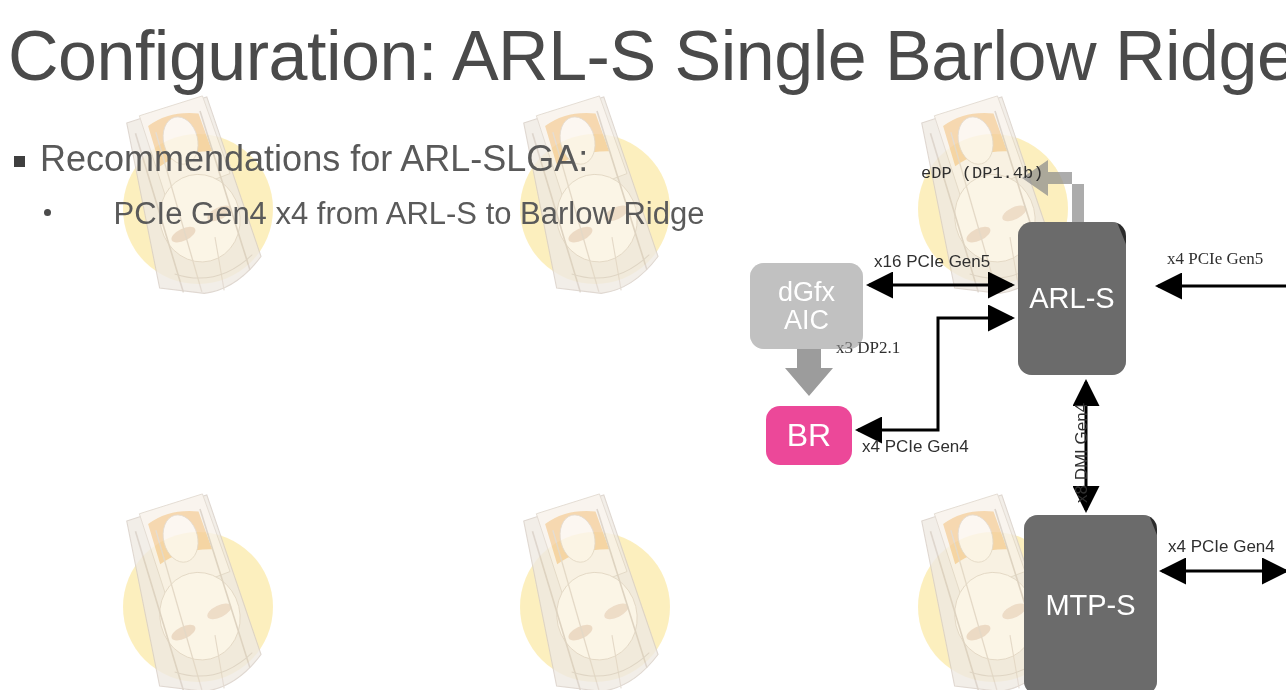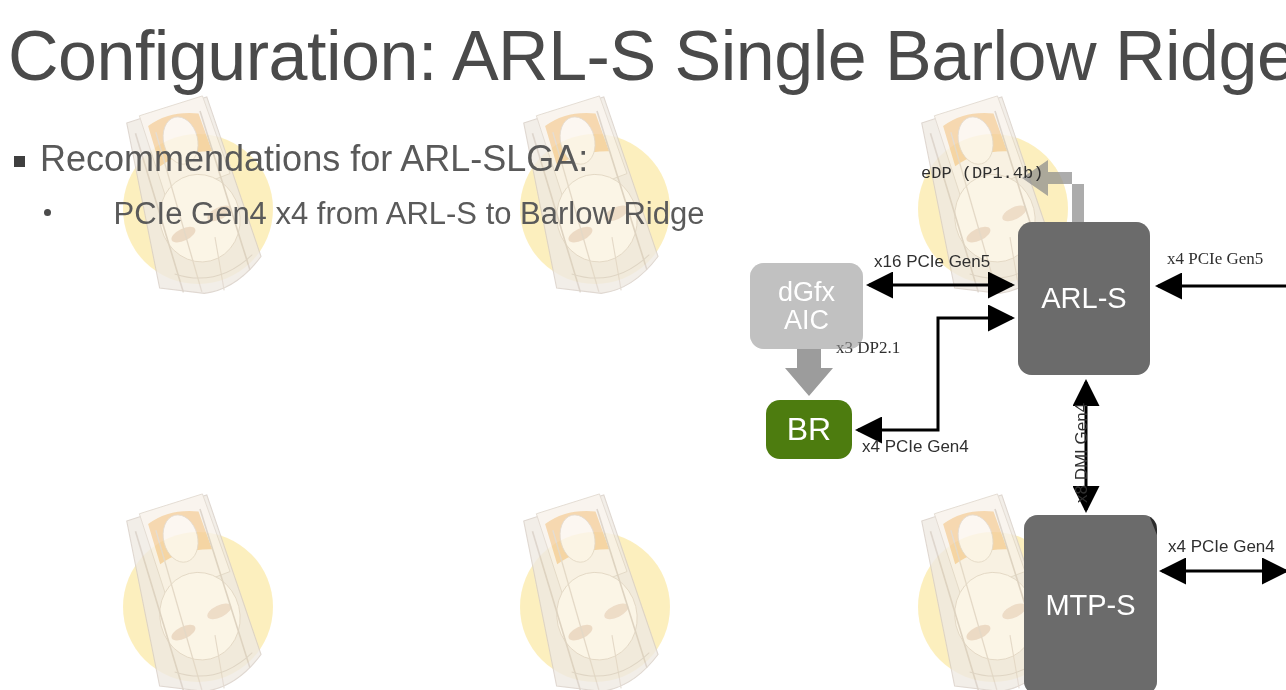--- a/index.html
+++ b/index.html
@@ -117,38 +117,38 @@
     justify-content: center;
     text-align: center;
     color: #ffffff;
     font-weight: 400;
     line-height: 1.05;
     border-radius: 14px;
     overflow: hidden;
   }
   .node .lbl { position: relative; z-index: 2; }
   .node.dark  { background: #2b2b2b; }
-  .node.dark2 { background: #4d7c0f; }
+  .node.dark2 { background: #ec4899; margin-top: 6px; }
   .node.grey  { background: #a6a6a6; }
 
   
   .node .sheen {
     position: absolute;
     left: -25%; top: -35%;
     width: 150%; height: 180%;
     background: rgba(255,255,255,0.30);
     transform: rotate(-22deg);
     transform-origin: 30% 60%;
     z-index: 1;
     pointer-events: none;
   }
 
   #node-dgfx   { left: 750px; top: 233px; width: 113px; height: 86px; font-size: 27px; margin-top: 30px; }
   #node-br     { left: 766px; top: 400px; width: 86px;  height: 59px; font-size: 32px; }
-  #node-arls   { left: 1018px; top: 222px; width: 132px; height: 153px; font-size: 29px; }
+  #node-arls   { left: 1018px; top: 222px; width: 108px; height: 153px; font-size: 29px; }
   #node-mtps   { left: 1024px; top: 515px; width: 133px; height: 180px; font-size: 29px; }
 
   .elbl {
     position: absolute;
     font-size: 17px;
     color: #2f2f2f;
     white-space: nowrap;
   }
   .elbl.rot {
     transform: rotate(-90deg);

